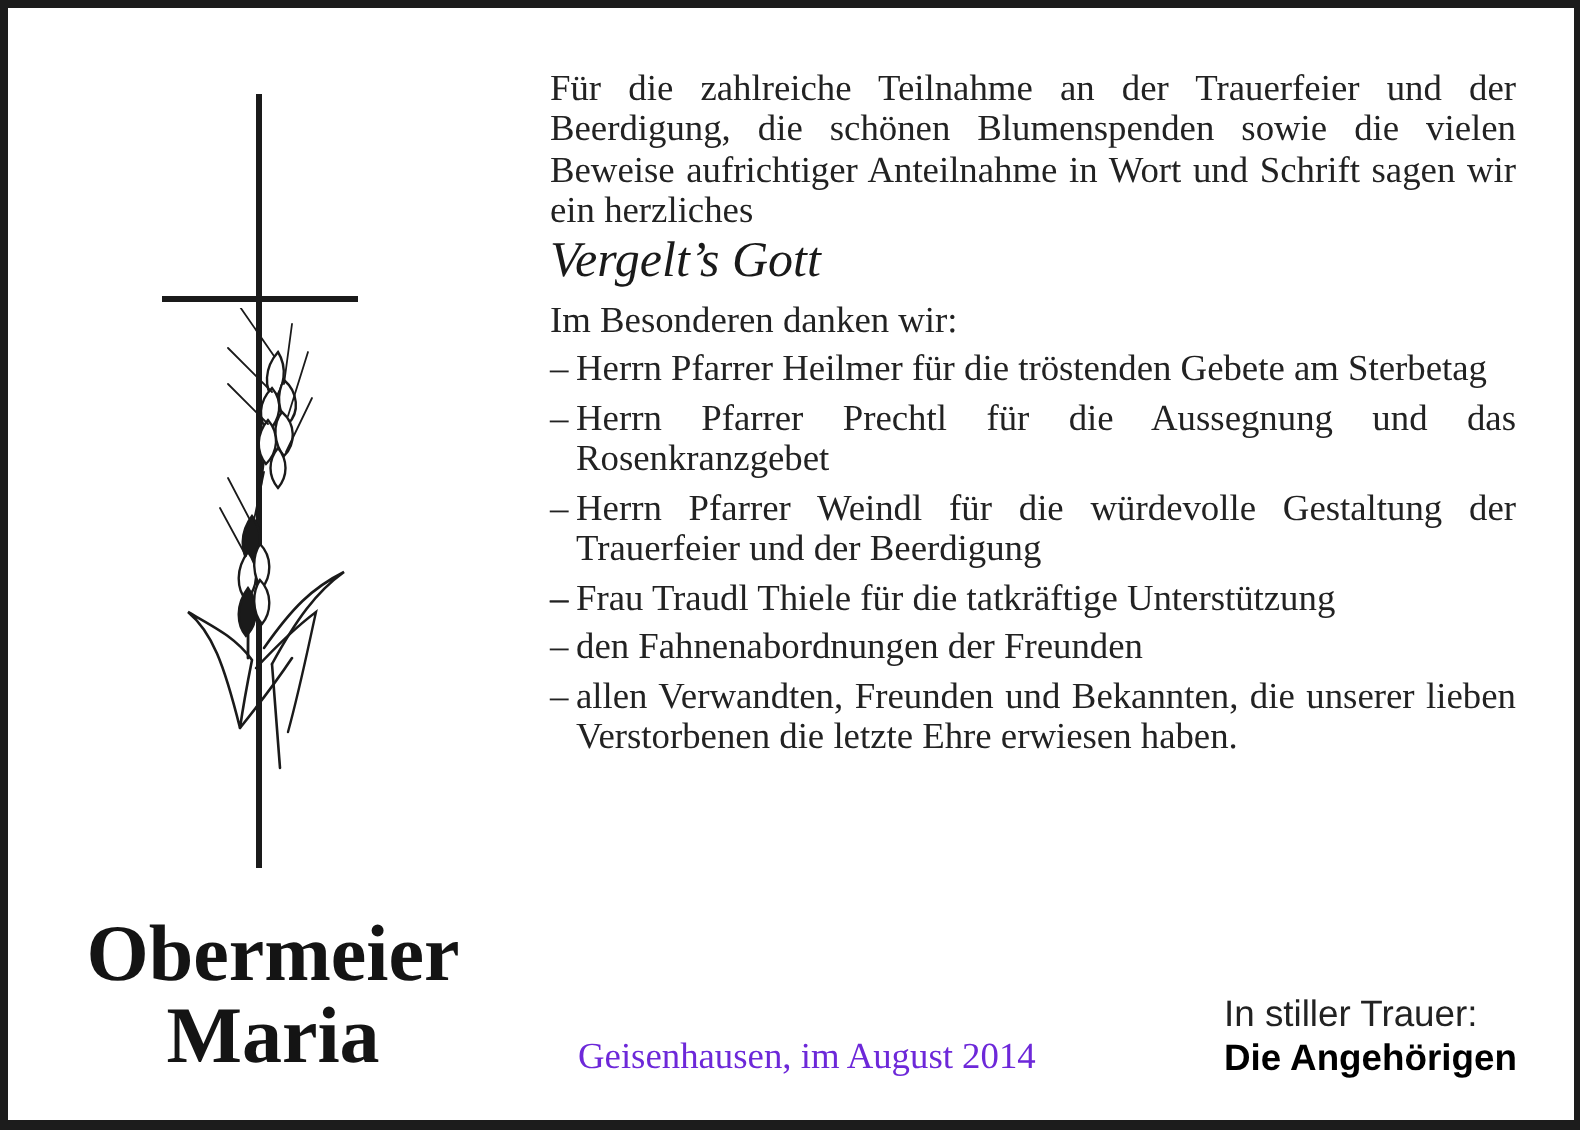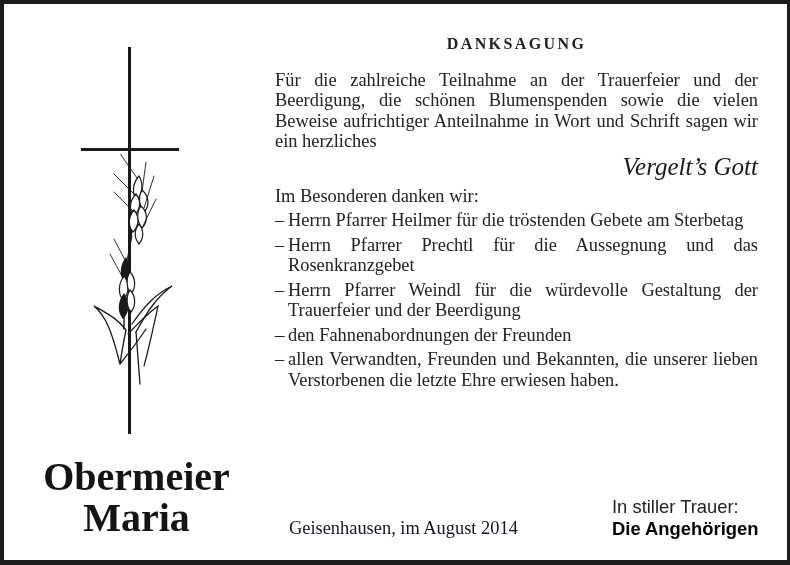--- a/index.html
+++ b/index.html
@@ -83,21 +83,21 @@
       letter-spacing: 2.4px;
       margin-bottom: 16px;
       line-height: 20px;
     }
     .intro {
       text-align: justify;
       text-align-last: left;
       margin: 0;
     }
     .vergelt {
-      text-align: right;
+      text-align: left;
       font-style: italic;
       font-size: 25px;
       line-height: 28px;
       margin-top: 1px;
       margin-bottom: 5px;
       color: #1a1a1a;
     }
     .besonders {
       margin-bottom: 4px;
     }
@@ -117,21 +117,21 @@
       position: absolute;
       left: 0;
       top: 0;
     }
     .sign-place {
       position: absolute;
       left: 285px;
       top: 514px;
       font-family: "Liberation Serif", "DejaVu Serif", serif;
       font-size: 18.4px;
-      color: #0f172a;
+      color: #6d28d9;
     }
     .sign-right {
       position: absolute;
       left: 608px;
       top: 492px;
       font-family: Liberation Sans, sans-serif;
       font-size: 18.4px;
       line-height: 22px;
       color: #222;
     }
@@ -182,30 +182,29 @@
     <path d="M36 210 C 44 200, 52 190, 62 175" stroke-width="1.3"></path>
     <path d="M52 178 L 56 230" stroke-width="1.3"></path>
   </svg>
 
   <div class="name">
     <div>Obermeier</div>
     <div>Maria</div>
   </div>
 
   <div class="column">
-    <div class="heading">DANKSAGUNG</div>
     <p class="intro">Für die zahlreiche Teilnahme an der Trauerfeier und der Beerdigung, die schönen Blumenspenden sowie die vielen Beweise aufrichtiger Anteilnahme in Wort und Schrift sagen wir ein herzliches</p>
     <div class="vergelt">Vergelt’s Gott</div>
     <div class="besonders">Im Besonderen danken wir:</div>
     <ul class="items">
       <li><span class="dash">–</span><span>Herrn Pfarrer Heilmer für die tröstenden Gebete am Sterbetag</span></li>
       <li><span class="dash">–</span><span>Herrn Pfarrer Prechtl für die Aussegnung und das Rosenkranzgebet</span></li>
       <li><span class="dash">–</span><span>Herrn Pfarrer Weindl für die würdevolle Gestaltung der Trauerfeier und der Beerdigung</span></li>
       <li><span class="dash">–</span></li>
-      <li><span class="dash">–</span></li>
+      <li><span class="dash">–</span><span>Frau Traudl Thiele für die tatkräftige Unterstützung</span></li>
       <li><span class="dash">–</span><span>den Fahnenabordnungen der Freunden</span></li>
       <li><span class="dash">–</span><span>allen Verwandten, Freunden und Bekannten, die unserer lieben Verstorbenen die letzte Ehre erwiesen haben.</span></li>
     </ul>
   </div>
 
   <div class="sign-place">Geisenhausen, im August 2014</div>
   <div class="sign-right">
     <div>In stiller Trauer:</div>
     <div class="bold">Die Angehörigen</div>
   </div>

